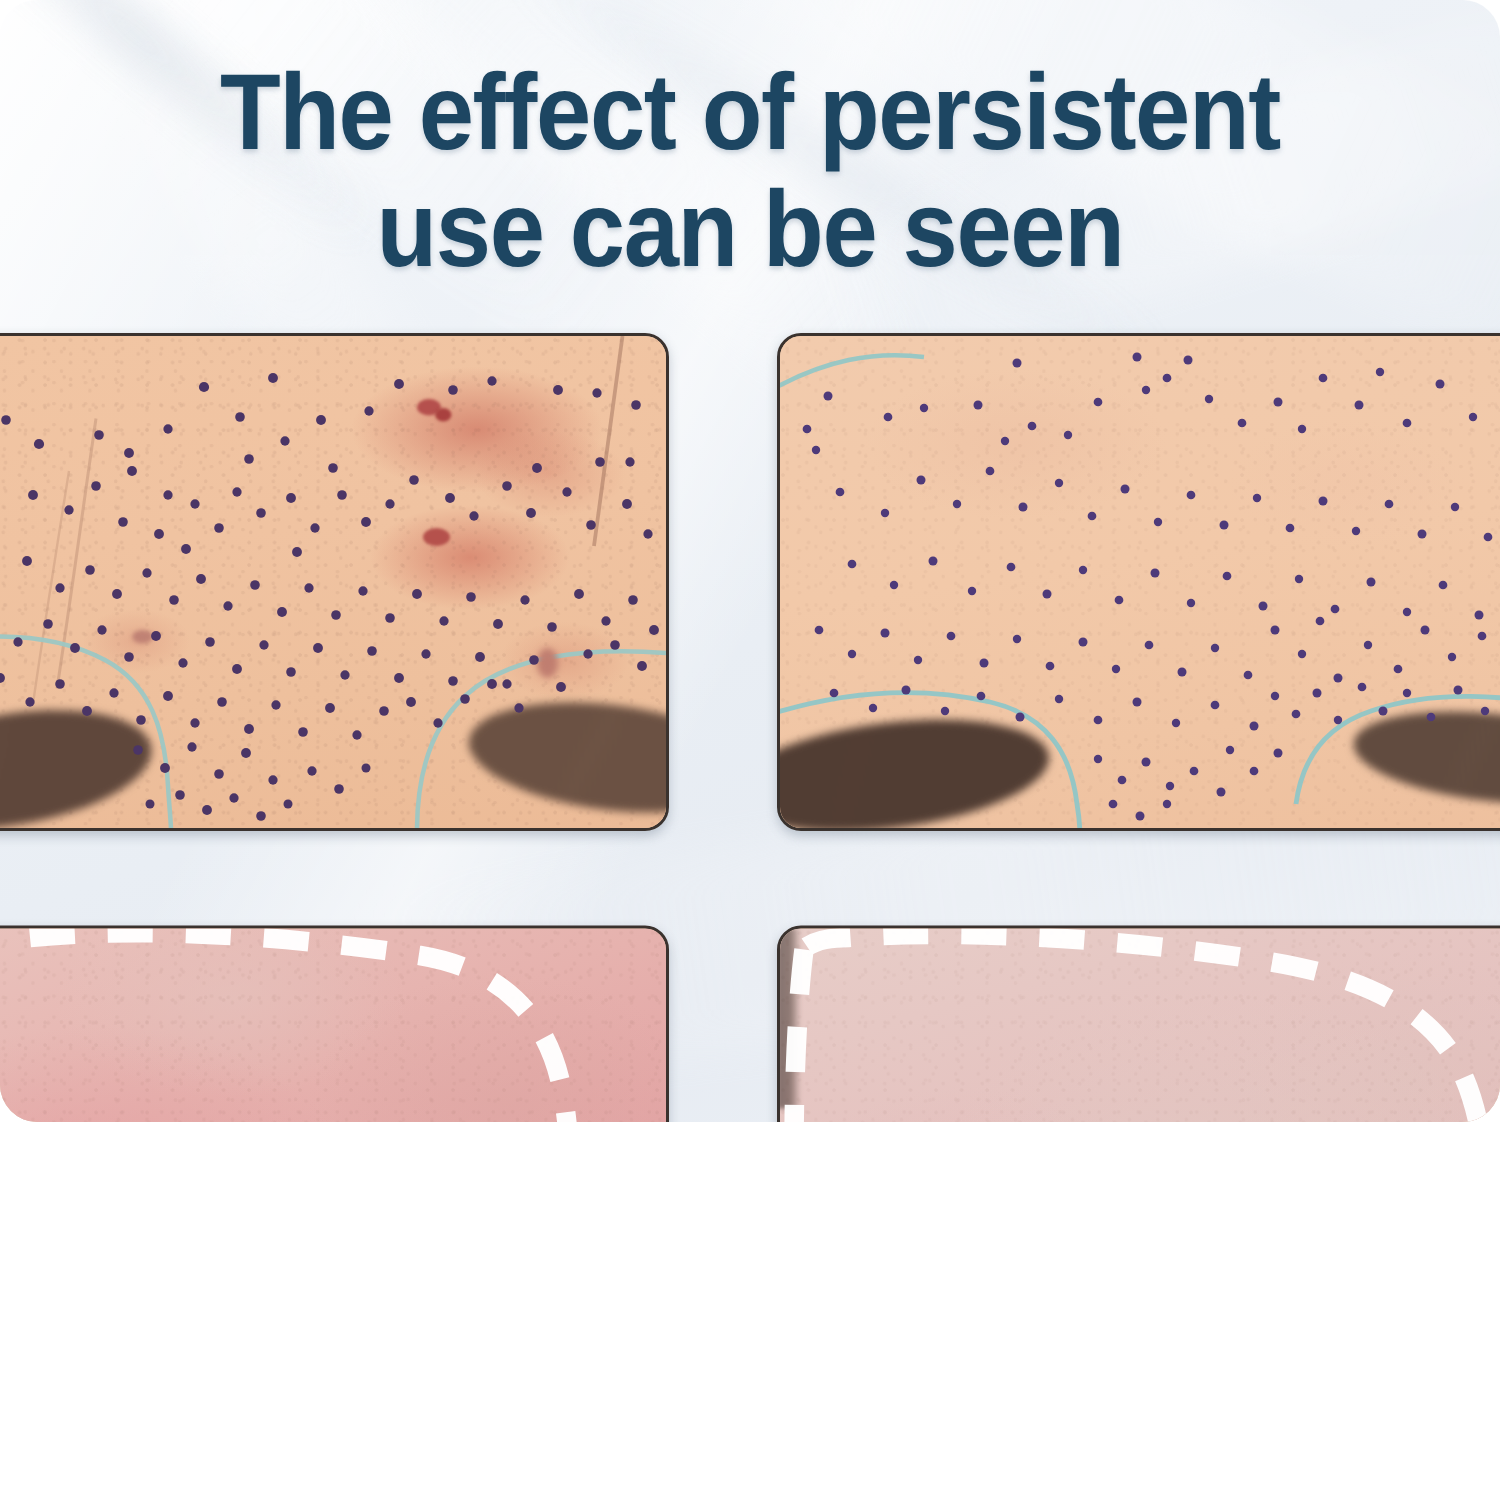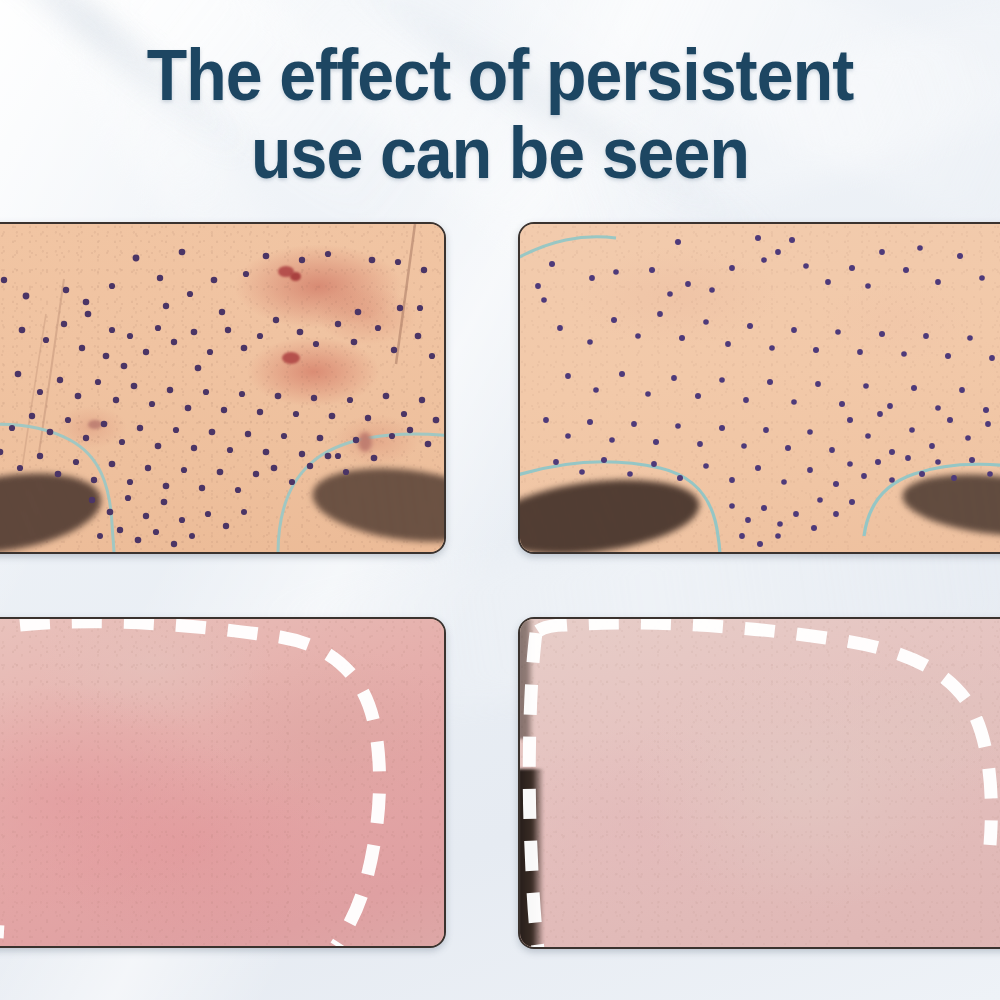--- a/index.html
+++ b/index.html
@@ -11,25 +11,26 @@
     width: 1000px;
     height: 1000px;
     overflow: hidden;
     font-family: "Liberation Sans", sans-serif;
     background: #ffffff;
   }
 
   #stage {
     position: relative;
     width: 1000px;
-    height: 1000px;
+    height: 748px;
     overflow: hidden;
     background:
       linear-gradient(118deg, rgba(255,255,255,0.95) 0%, rgba(255,255,255,0.0) 22%, rgba(255,255,255,0.0) 30%, rgba(255,255,255,0.55) 42%, rgba(255,255,255,0.0) 52%),
       linear-gradient(160deg, #f4f7fa 0%, #eef2f7 30%, #e9eef4 55%, #e6ebf2 75%, #eef2f7 100%);
+    border-radius: 25px;
   }
 
   
   .streak {
     position: absolute;
     pointer-events: none;
     background: linear-gradient(90deg, rgba(255,255,255,0.0) 0%, rgba(255,255,255,0.75) 50%, rgba(255,255,255,0.0) 100%);
     filter: blur(14px);
   }
   .streak.s1 { left: -140px; top: -60px;  width: 620px; height: 120px; transform: rotate(38deg); opacity: .85; }

